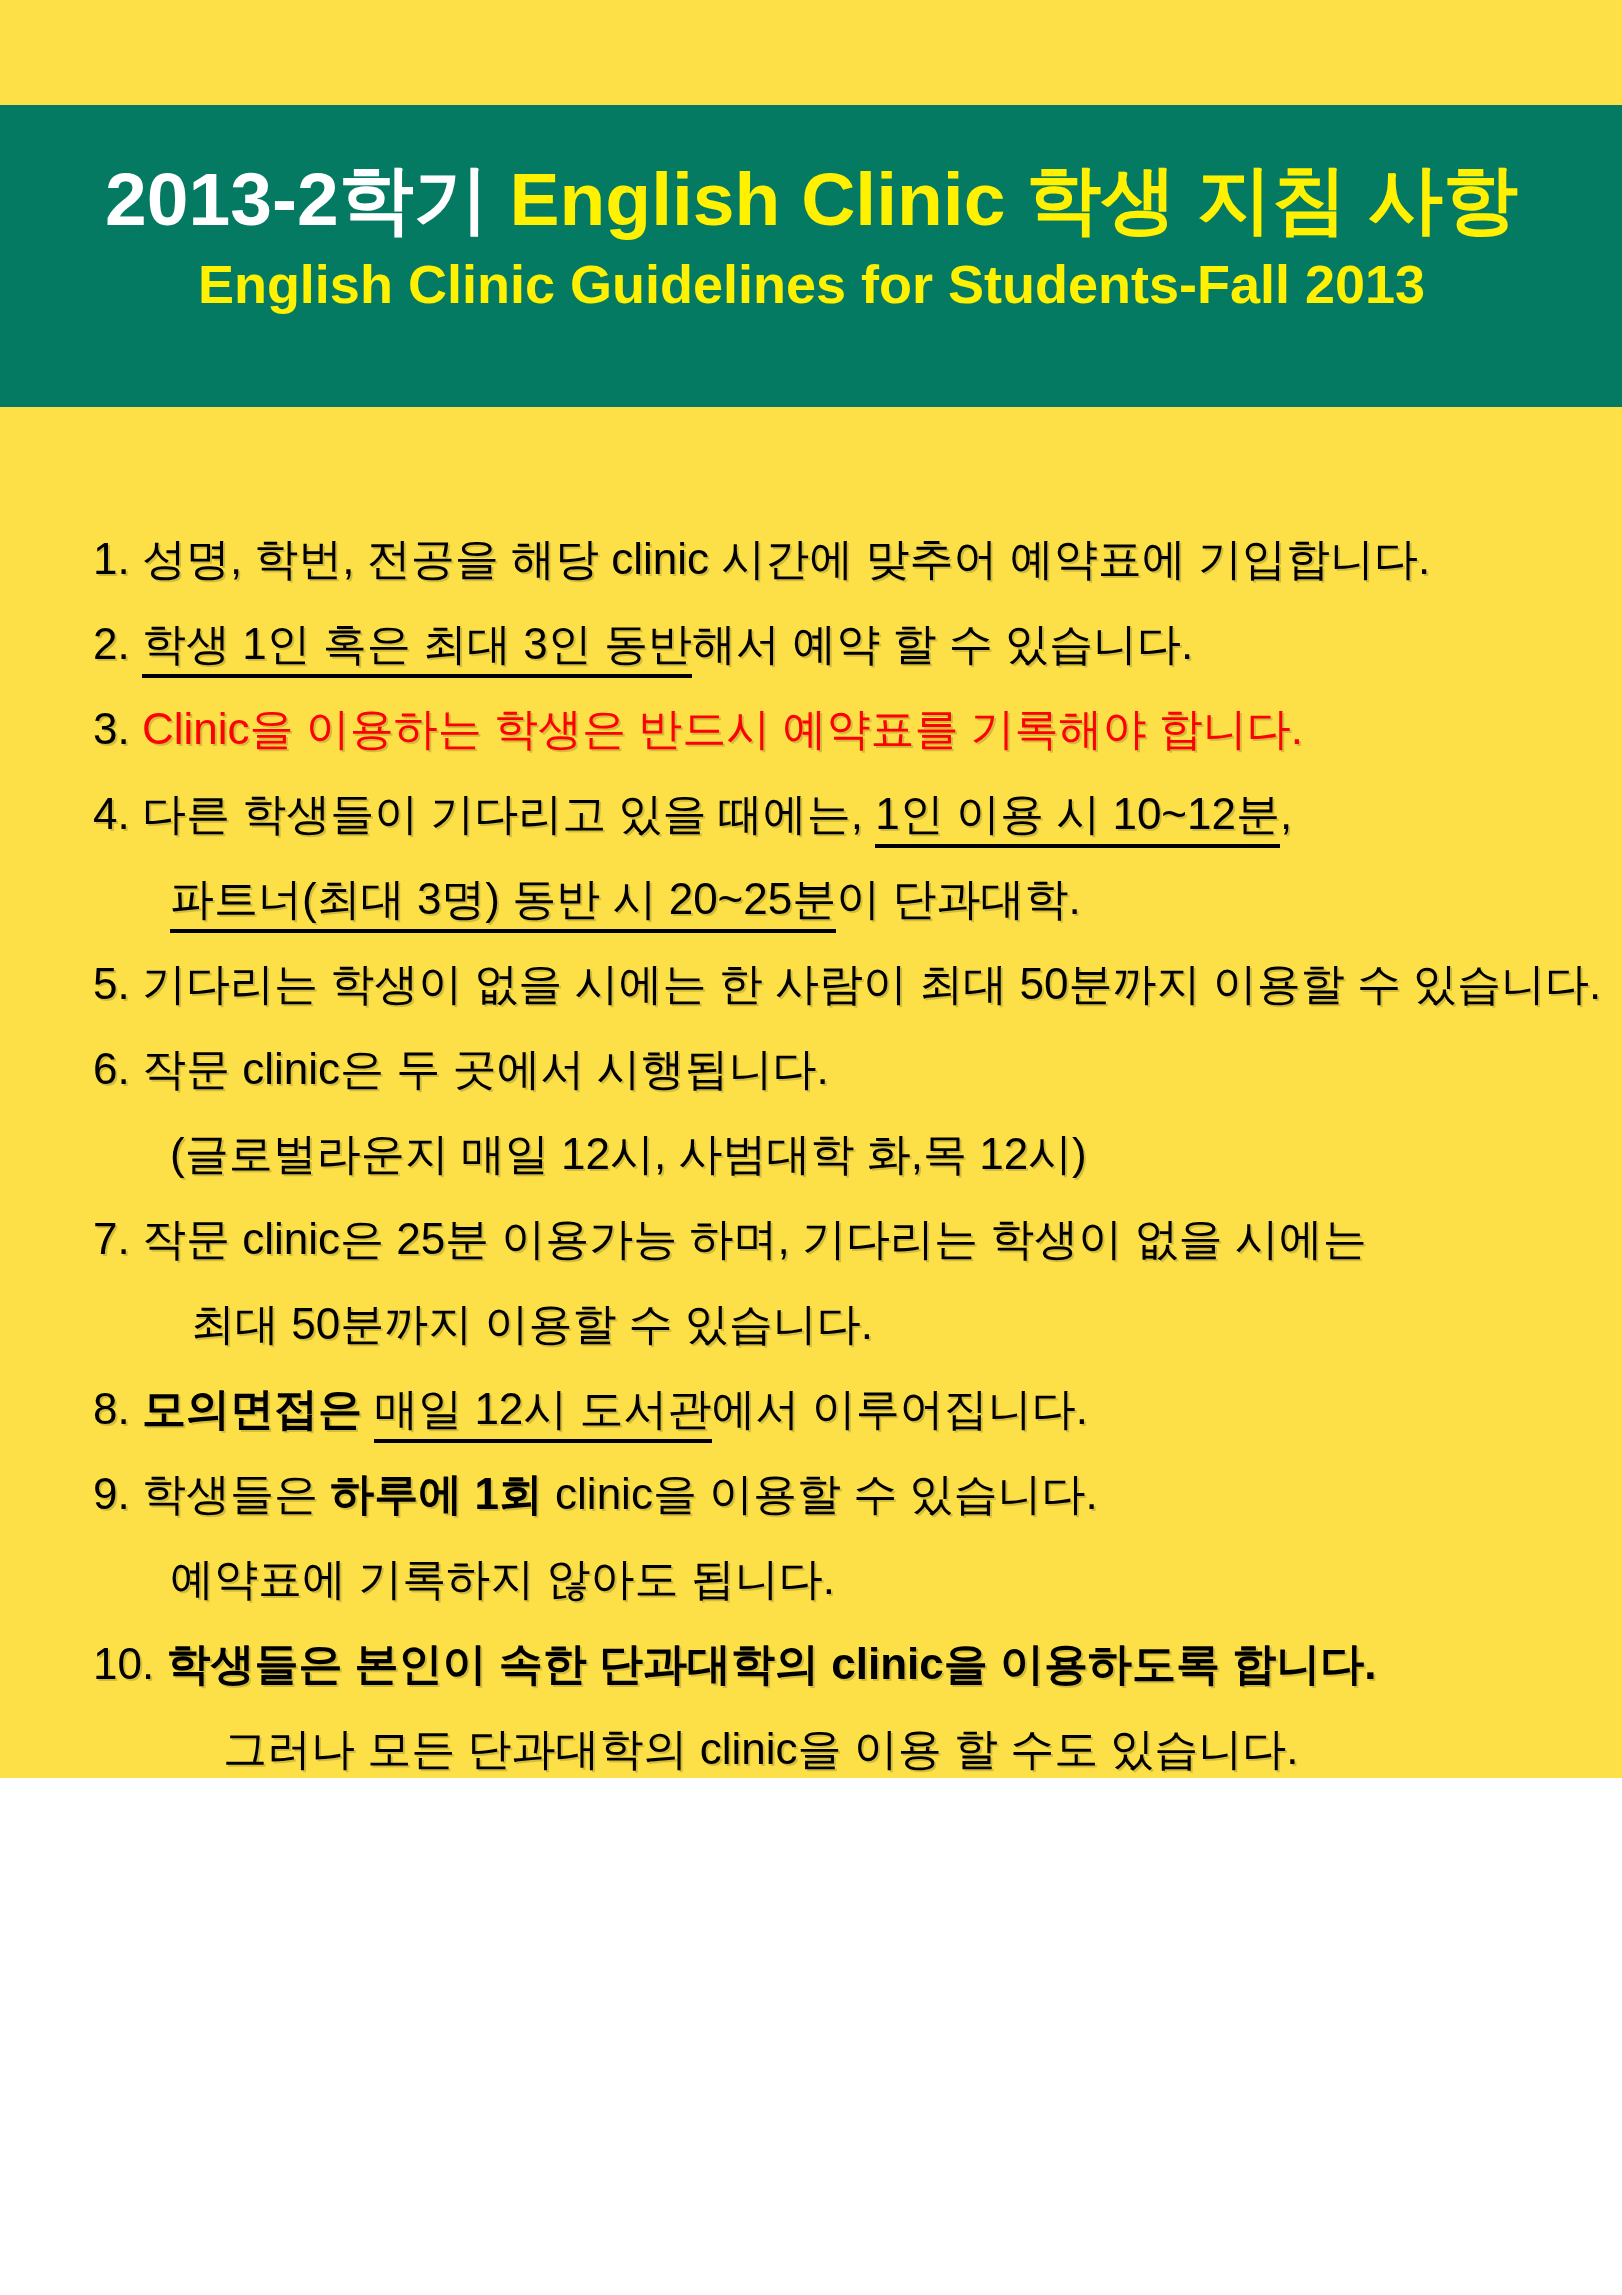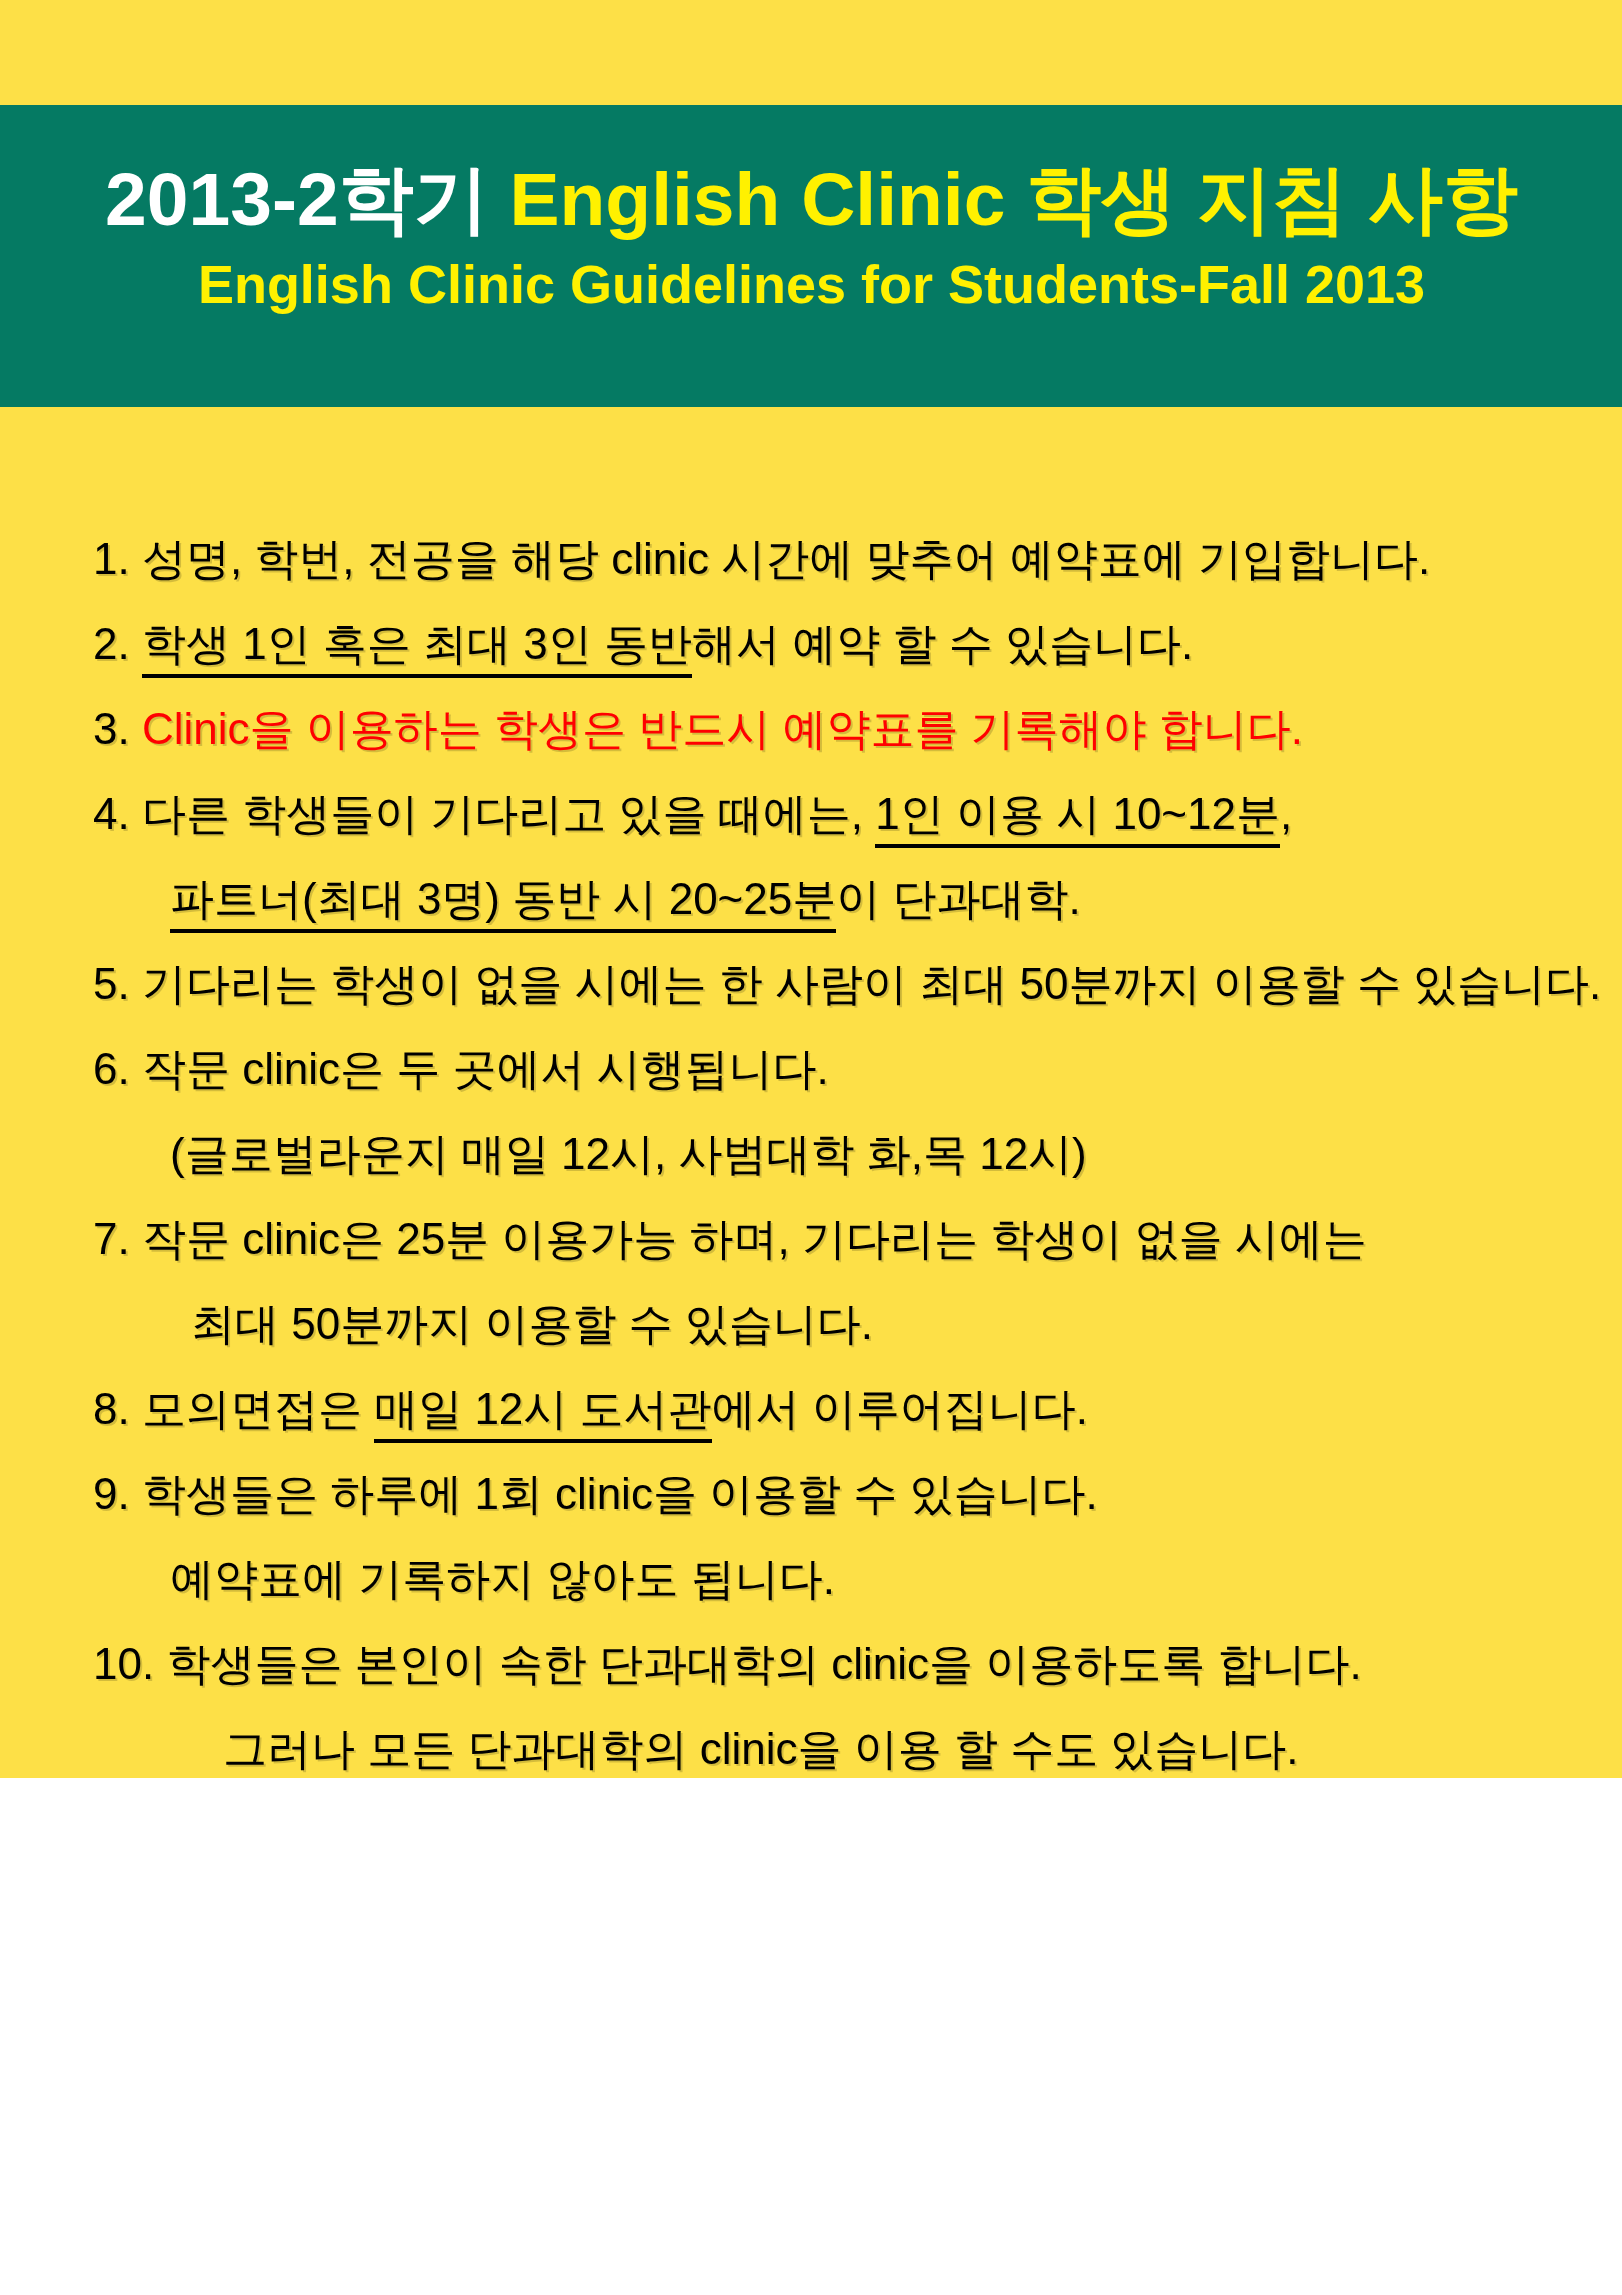--- a/index.html
+++ b/index.html
@@ -16,21 +16,21 @@
   
   .list{position:absolute;left:93px;top:516px;width:1518px;}
   .gl-line{height:85px;line-height:85px;font-size:44px;font-weight:500;white-space:nowrap;
            text-shadow:2px 2px 0 rgba(0,0,0,0.16);}
   .ind0{padding-left:0;}
   .ind1{padding-left:77px;}
   .ind2{padding-left:98px;}
   .ind3{padding-left:130px;}
   .s-n{}
   .s-u{border-bottom:4.6px solid #000;padding-bottom:5.9px;}
-  .s-b{font-weight:400;}
+  .s-b{font-weight:700;}
   .s-r{color:#ff0000;}
 
   
   .photo{position:absolute;left:33px;top:2027px;width:1559px;height:226px;overflow:hidden;
          background:linear-gradient(180deg,#fdfdfb 0%,#f8f6f0 40%,#f0e8d0 50%,#e6c987 58%,
                     #ddb263 66%,#d2a34e 76%,#bb9b49 80%,#7e9a4a 84%,#648a3d 92%,#567a33 100%);}
   .bld-left{position:absolute;left:98px;top:126px;width:366px;height:47px;background:#e2e0d4;opacity:.8;}
   .bld-mid{position:absolute;left:851px;top:149px;width:124px;height:65px;background:#7e4337;}
   .bld-right-top{position:absolute;left:1286px;top:68px;width:273px;height:26px;background:#d9d7cb;}
   .bld-right{position:absolute;left:1286px;top:92px;width:273px;height:59px;background:#7d4a3c;

